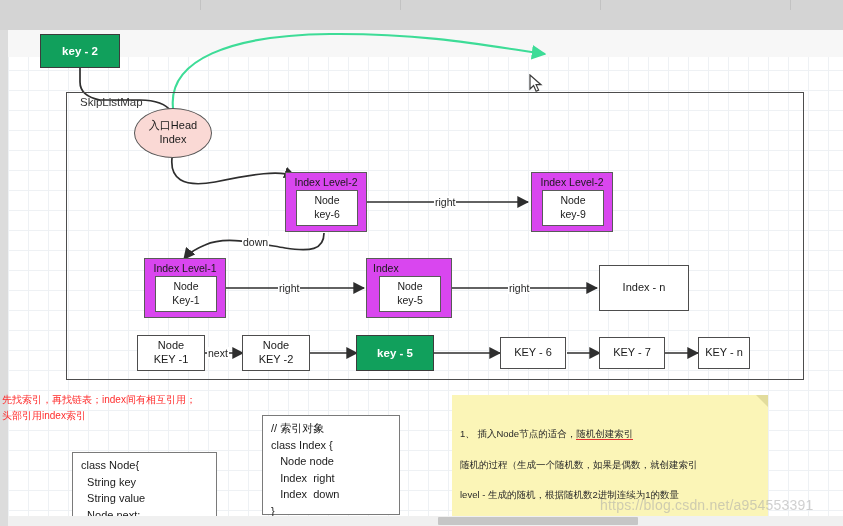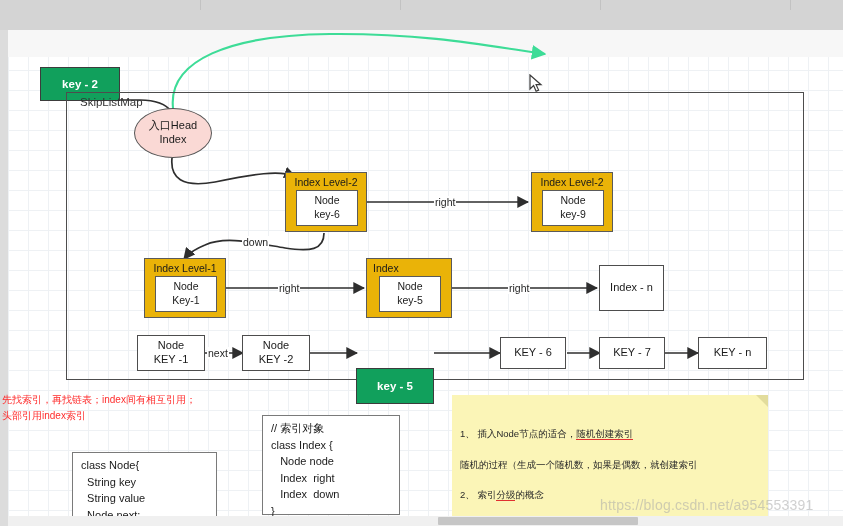--- a/index.html
+++ b/index.html
@@ -65,41 +65,40 @@
     font-size: 11px;
     line-height: 1.25;
     white-space: pre-line;
   }
   .nd.green {
     background: #11a05c;
     border-color: #3c3c3c;
     color: #ffffff;
     font-weight: bold;
     font-size: 11.5px;
-    margin-top: 33px;
   }
 
   
   #skiplist-container {
     position: absolute;
     left: 66px; top: 92px; width: 738px; height: 288px;
     border: 1.6px solid #4d4d4d;
     background: transparent;
     box-sizing: border-box;
   }
   #skiplist-label {
     position: absolute; left: 80px; top: 96px;
     font-size: 11.5px; color: #333;
   }
 
   
   .idxbox {
     position: absolute;
     box-sizing: border-box;
-    background: #eab308;
+    background: #d946ef;
     border: 1.6px solid #5a5a5a;
   }
   .idxbox .idxlabel {
     position: absolute; left: 0; top: 3px; width: 100%;
     text-align: center; font-size: 10.5px; color: #1a1a1a;
   }
   .idxbox .inner {
     position: absolute; box-sizing: border-box;
     border: 1.4px solid #5a5a5a;
     background: #fff;
@@ -237,35 +236,35 @@
   <div class="inner" style="left:10px; top:17px; width:62px; height:36px;">Node
 Key-1</div>
 </div>
 
 <div class="idxbox" style="left:366px; top:258px; width:86px; height:60px;">
   <div class="idxlabel" style="text-align:left; padding-left:6px;">Index</div>
   <div class="inner" style="left:12px; top:17px; width:62px; height:36px;">Node
 key-5</div>
 </div>
 
-<div class="nd" style="left:599px; top:265px; width:65px; height:46px;">Index - n</div>
+<div class="nd" style="left:599px; top:265px; width:90px; height:46px;">Index - n</div>
 
 <div class="edgelabel" style="left:278px; top:282px;">right</div>
 <div class="edgelabel" style="left:508px; top:282px;">right</div>
 
 <div class="edgelabel" style="left:242px; top:236px;">down</div>
 
 <div class="nd" style="left:137px; top:335px; width:68px; height:36px;">Node
 KEY -1</div>
 <div class="nd" style="left:242px; top:335px; width:68px; height:36px;">Node
 KEY -2</div>
 <div class="nd green" style="left:356px; top:335px; width:78px; height:36px;">key - 5</div>
 <div class="nd" style="left:500px; top:337px; width:66px; height:32px;">KEY - 6</div>
 <div class="nd" style="left:599px; top:337px; width:66px; height:32px;">KEY - 7</div>
-<div class="nd" style="left:698px; top:337px; width:69px; height:32px;">KEY - n</div>
+<div class="nd" style="left:698px; top:337px; width:52px; height:32px;">KEY - n</div>
 
 <div class="edgelabel" style="left:207px; top:347px;">next</div>
 
 <div id="red-note">先找索引，再找链表；index间有相互引用；
 头部引用index索引</div>
 
 <div class="codebox" style="left:262px; top:415px; width:138px; height:100px;">// 索引对象
 class Index {
    Node node
    Index  right
@@ -275,21 +274,20 @@
 <div class="codebox" style="left:60px; top:452px; width:145px; height:74px;margin-left:12px;">class Node{
   String key
   String value
   Node next;
 }</div>
 
 <div id="yellow-note">
   <div id="note-fold"></div>
   <div><span>1、 插入Node节点的适合，</span><span class="ul-red">随机创建索引</span></div>
   <div>随机的过程（生成一个随机数，如果是偶数，就创建索引</div>
-  <div><span>2、 索引</span><span class="ul-red">分级</span><span>的概念</span></div>
   <div>level -  生成的随机，根据随机数2进制连续为1的数量</div>
   
 </div>
 
 <div id="watermark">https://blog.csdn.net/a954553391</div>
 
 <div id="hscroll-track">
   <div id="hscroll-thumb"></div>
 </div>
 

